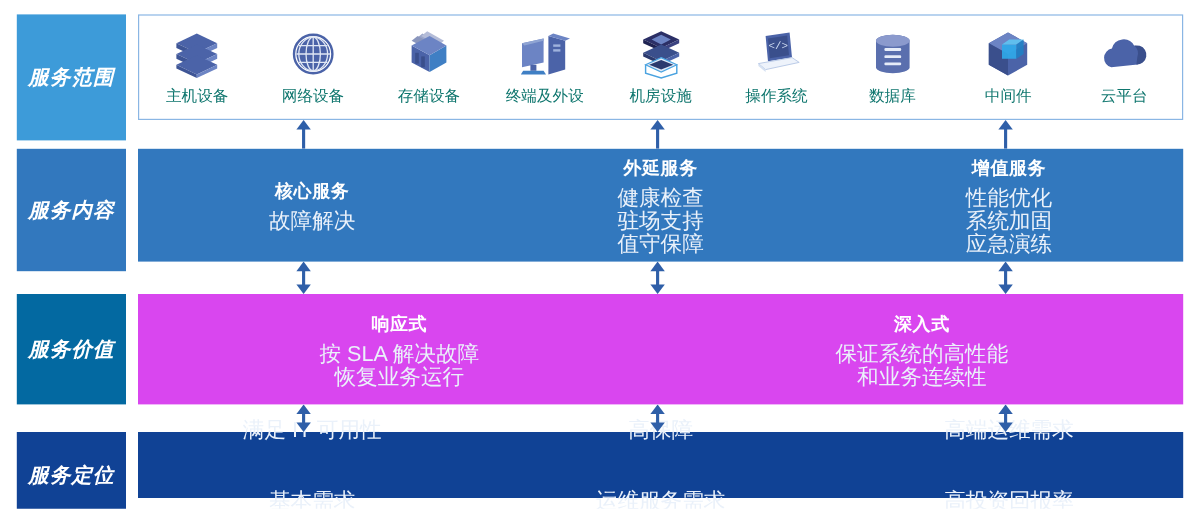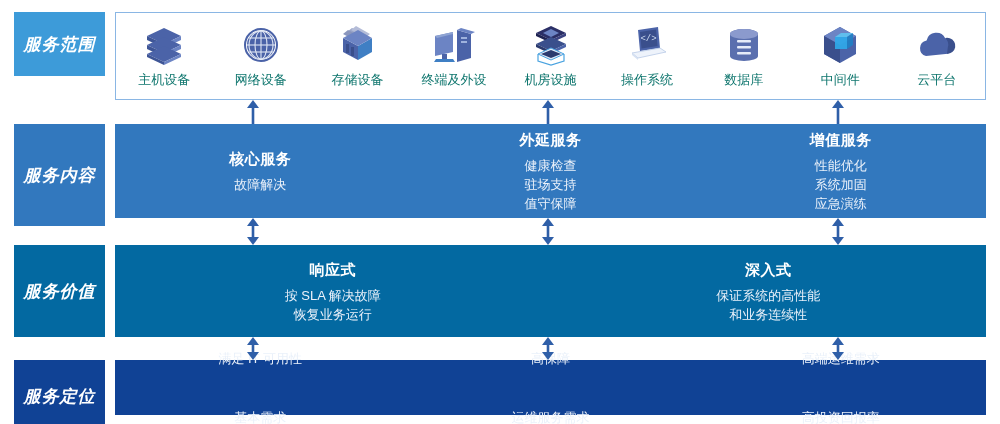--- a/index.html
+++ b/index.html
@@ -29,21 +29,21 @@
     display: flex;
     align-items: center;
     justify-content: center;
     color: #ffffff;
     font-weight: bold;
     font-style: italic;
     font-size: 17px;
     letter-spacing: 1px;
     box-sizing: border-box;
   }
-  .label-box.r1 { top: 12px;  height: 64px;  background: #3d9bd9; }
+  .label-box.r1 { top: 12px;  height: 105px;  background: #3d9bd9; }
   .label-box.r2 { top: 124px; height: 102px;  background: #3278be; }
   .label-box.r3 { top: 245px; height: 92px;  background: #0369a1; }
   .label-box.r4 { top: 360px; height: 72px;  background: #104295; }
 
   
   .content-box {
     position: absolute;
     left: 115px;
     width: 871px;
     box-sizing: border-box;
@@ -52,21 +52,21 @@
     top: 12px; height: 88px;
     background: #ffffff;
     border: 1px solid #8ab6e4;
   }
   .content-box.r2 {
     top: 124px; height: 94px;
     background: #3278be;
   }
   .content-box.r3 {
     top: 245px; height: 92px;
-    background: #0369a1;
+    background: #d946ef;
   }
   .content-box.r4 {
     top: 360px; height: 55px;
     background: #104295;
   }
 
   
   .scope-grid {
     display: flex;
     width: 100%;
@@ -110,21 +110,21 @@
     box-sizing: border-box;
   }
   .tri-title {
     font-size: 15px;
     font-weight: bold;
     margin-bottom: 6px;
     letter-spacing: 0.5px;
     font-family: Liberation Serif, serif;
   }
   .tri-line {
-    font-size: 13px;
+    font-size: 18px;
     line-height: 19px;
     color: #eaf1fa;
     white-space: nowrap;
   }
   .r4 .tri-line { line-height: 19px; }
   .r4 .tri-col { padding-top: 0; gap: 40px; }
 
   
   .arrow {
     position: absolute;

